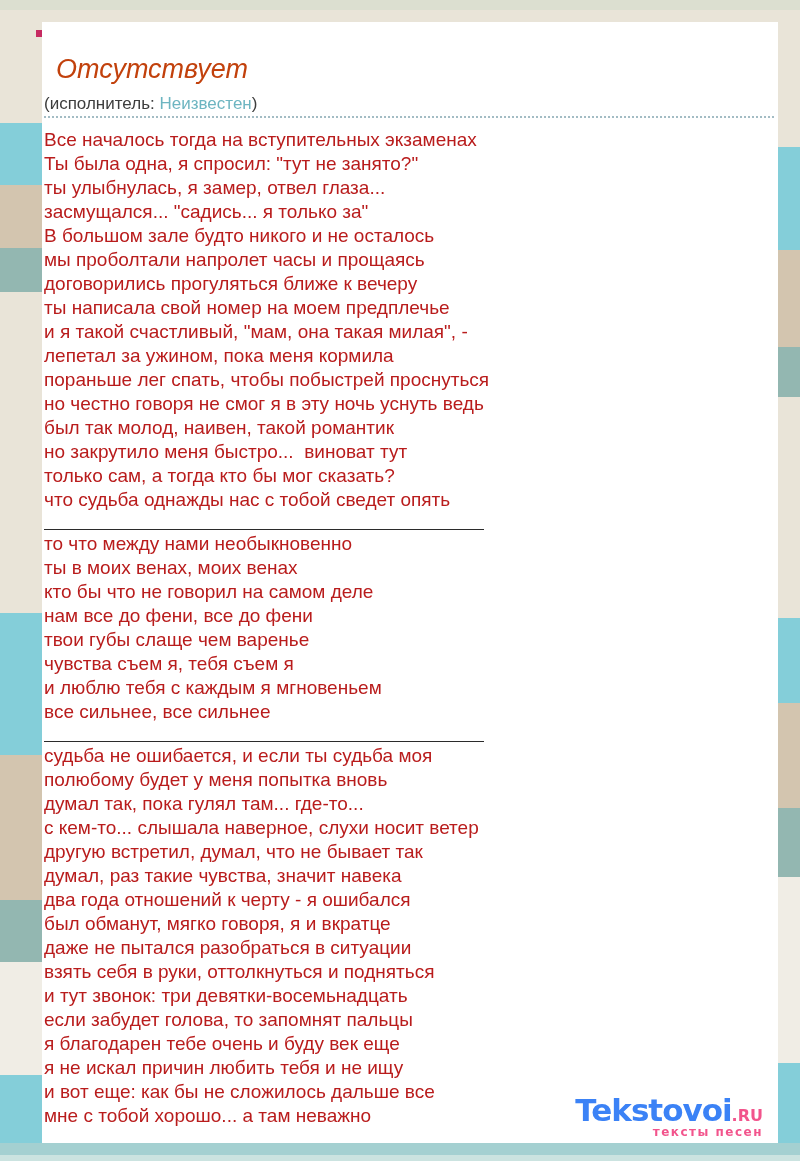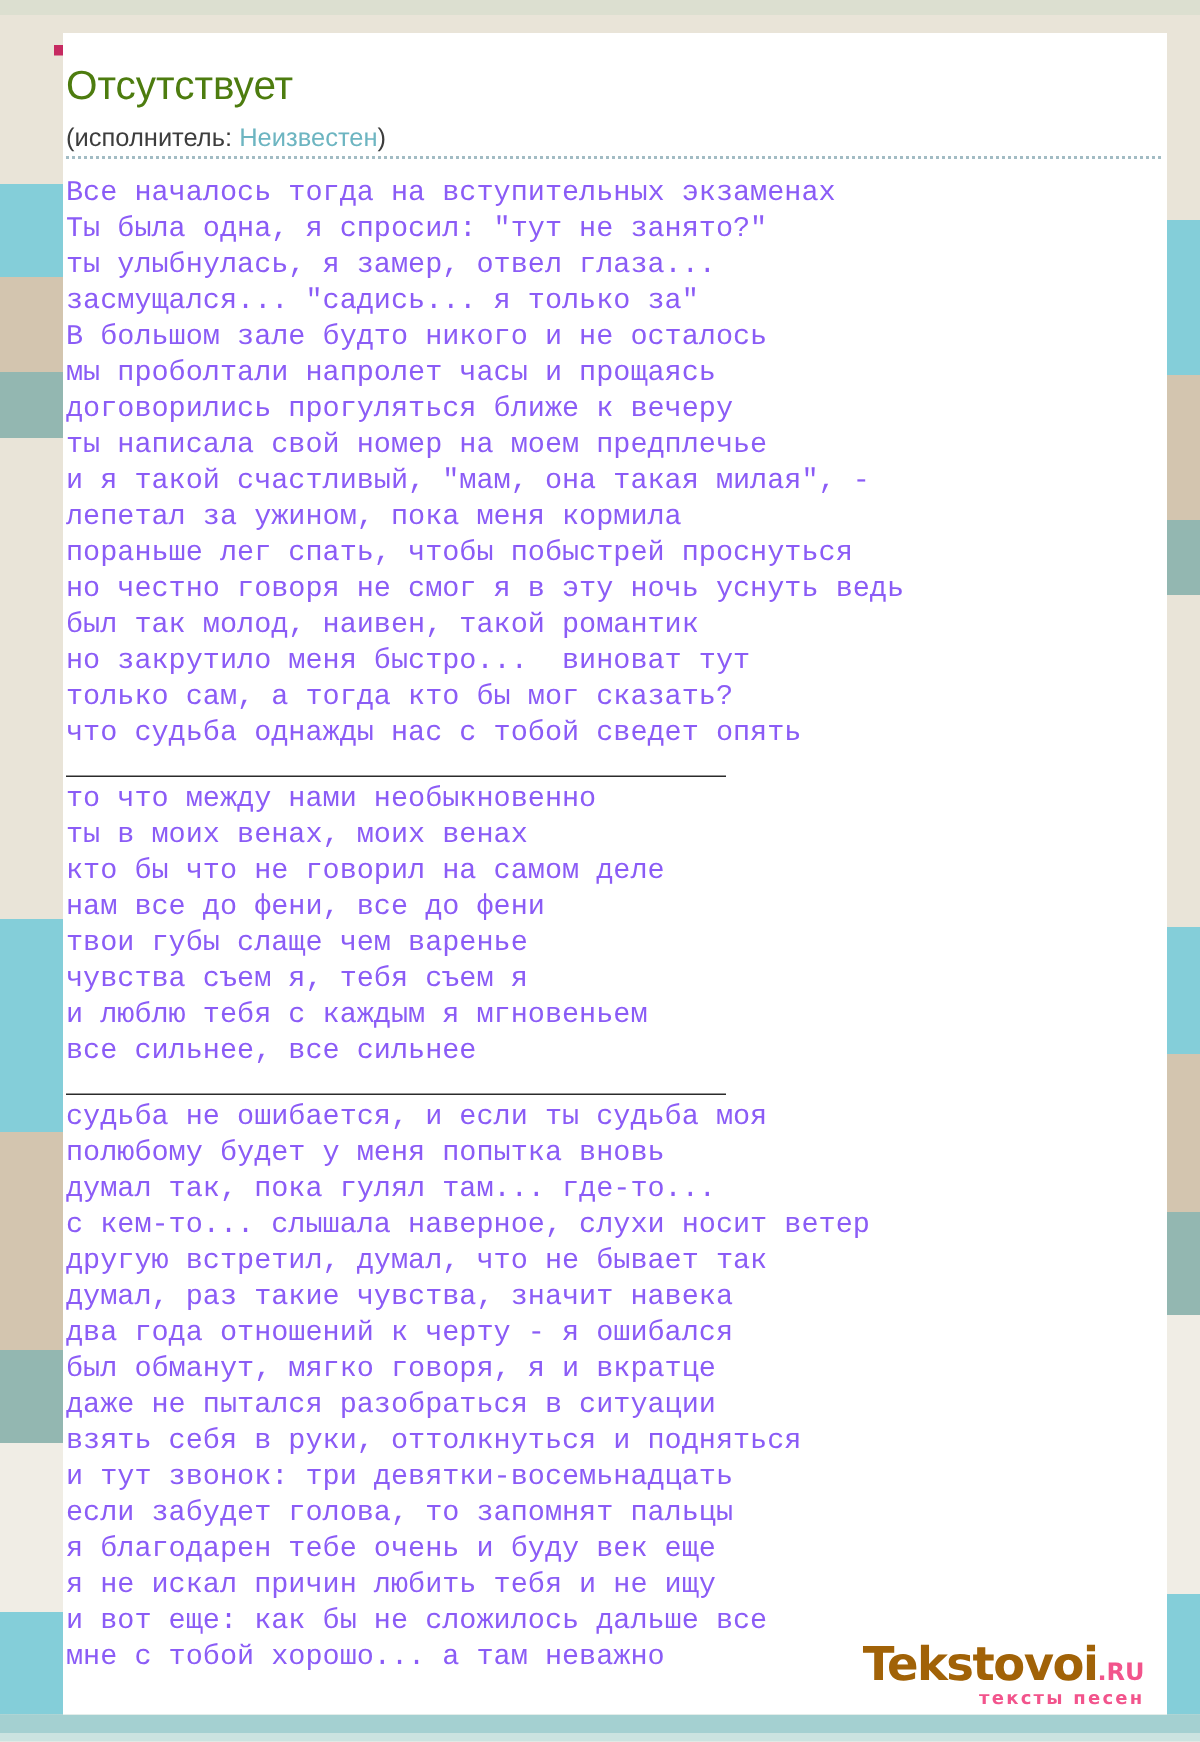--- a/index.html
+++ b/index.html
@@ -56,26 +56,27 @@
 
   
   .card {
     position: absolute; left: 42px; top: 22px; width: 736px; height: 1121px;
     background: #ffffff;
     box-sizing: border-box;
     padding: 22px 0 0 2px;
   }
 
   .title {
-    margin: 0;
+    margin: 12px;
     font-family: "Liberation Sans", sans-serif;
     font-weight: 400;
     font-size: 27px;
     line-height: 27px;
-    color: #4d7c0f;
+    color: #c2410c;
+    font-style: italic;
   }
   .artist-line {
     margin-top: 12px;
     font-size: 17px;
     line-height: 17px;
     color: #3d3d3d;
   }
   .artist-link {
     color: #6db5c1;
     text-decoration: none;
@@ -83,24 +84,24 @@
   }
   .header-divider {
     margin-top: 4px;
     width: 730px;
     height: 0;
     border-bottom: 2px dotted #a3bcc4;
   }
 
   .lyrics {
     margin-top: 10px;
-    font-family: Liberation Mono, monospace;
+    font-family: Liberation Sans, sans-serif;
     font-size: 19px;
     line-height: 24px;
-    color: #8b5cf6;
+    color: #b91c1c;
   }
   .lyrics-block {
     white-space: pre-wrap;
   }
   .separator {
     width: 440px;
     height: 0;
     border-bottom: 1px solid #2b2b2b;
     margin-top: 17px;
     margin-bottom: 2px;
@@ -113,21 +114,21 @@
     text-align: right;
     cursor: pointer;
     line-height: 1;
   }
   .logo-main { white-space: nowrap; }
   .logo-name {
     font-family: "DejaVu Sans", "Liberation Sans", sans-serif;
     font-weight: 700;
     font-size: 31px;
     letter-spacing: -1px;
-    color: #a16207;
+    color: #3b82f6;
   }
   .logo-tld {
     font-family: "DejaVu Sans", "Liberation Sans", sans-serif;
     font-weight: 700;
     font-size: 16px;
     color: #f2548c;
   }
   .logo-tagline {
     margin-top: 0;
     font-family: "DejaVu Sans", "Liberation Sans", sans-serif;

